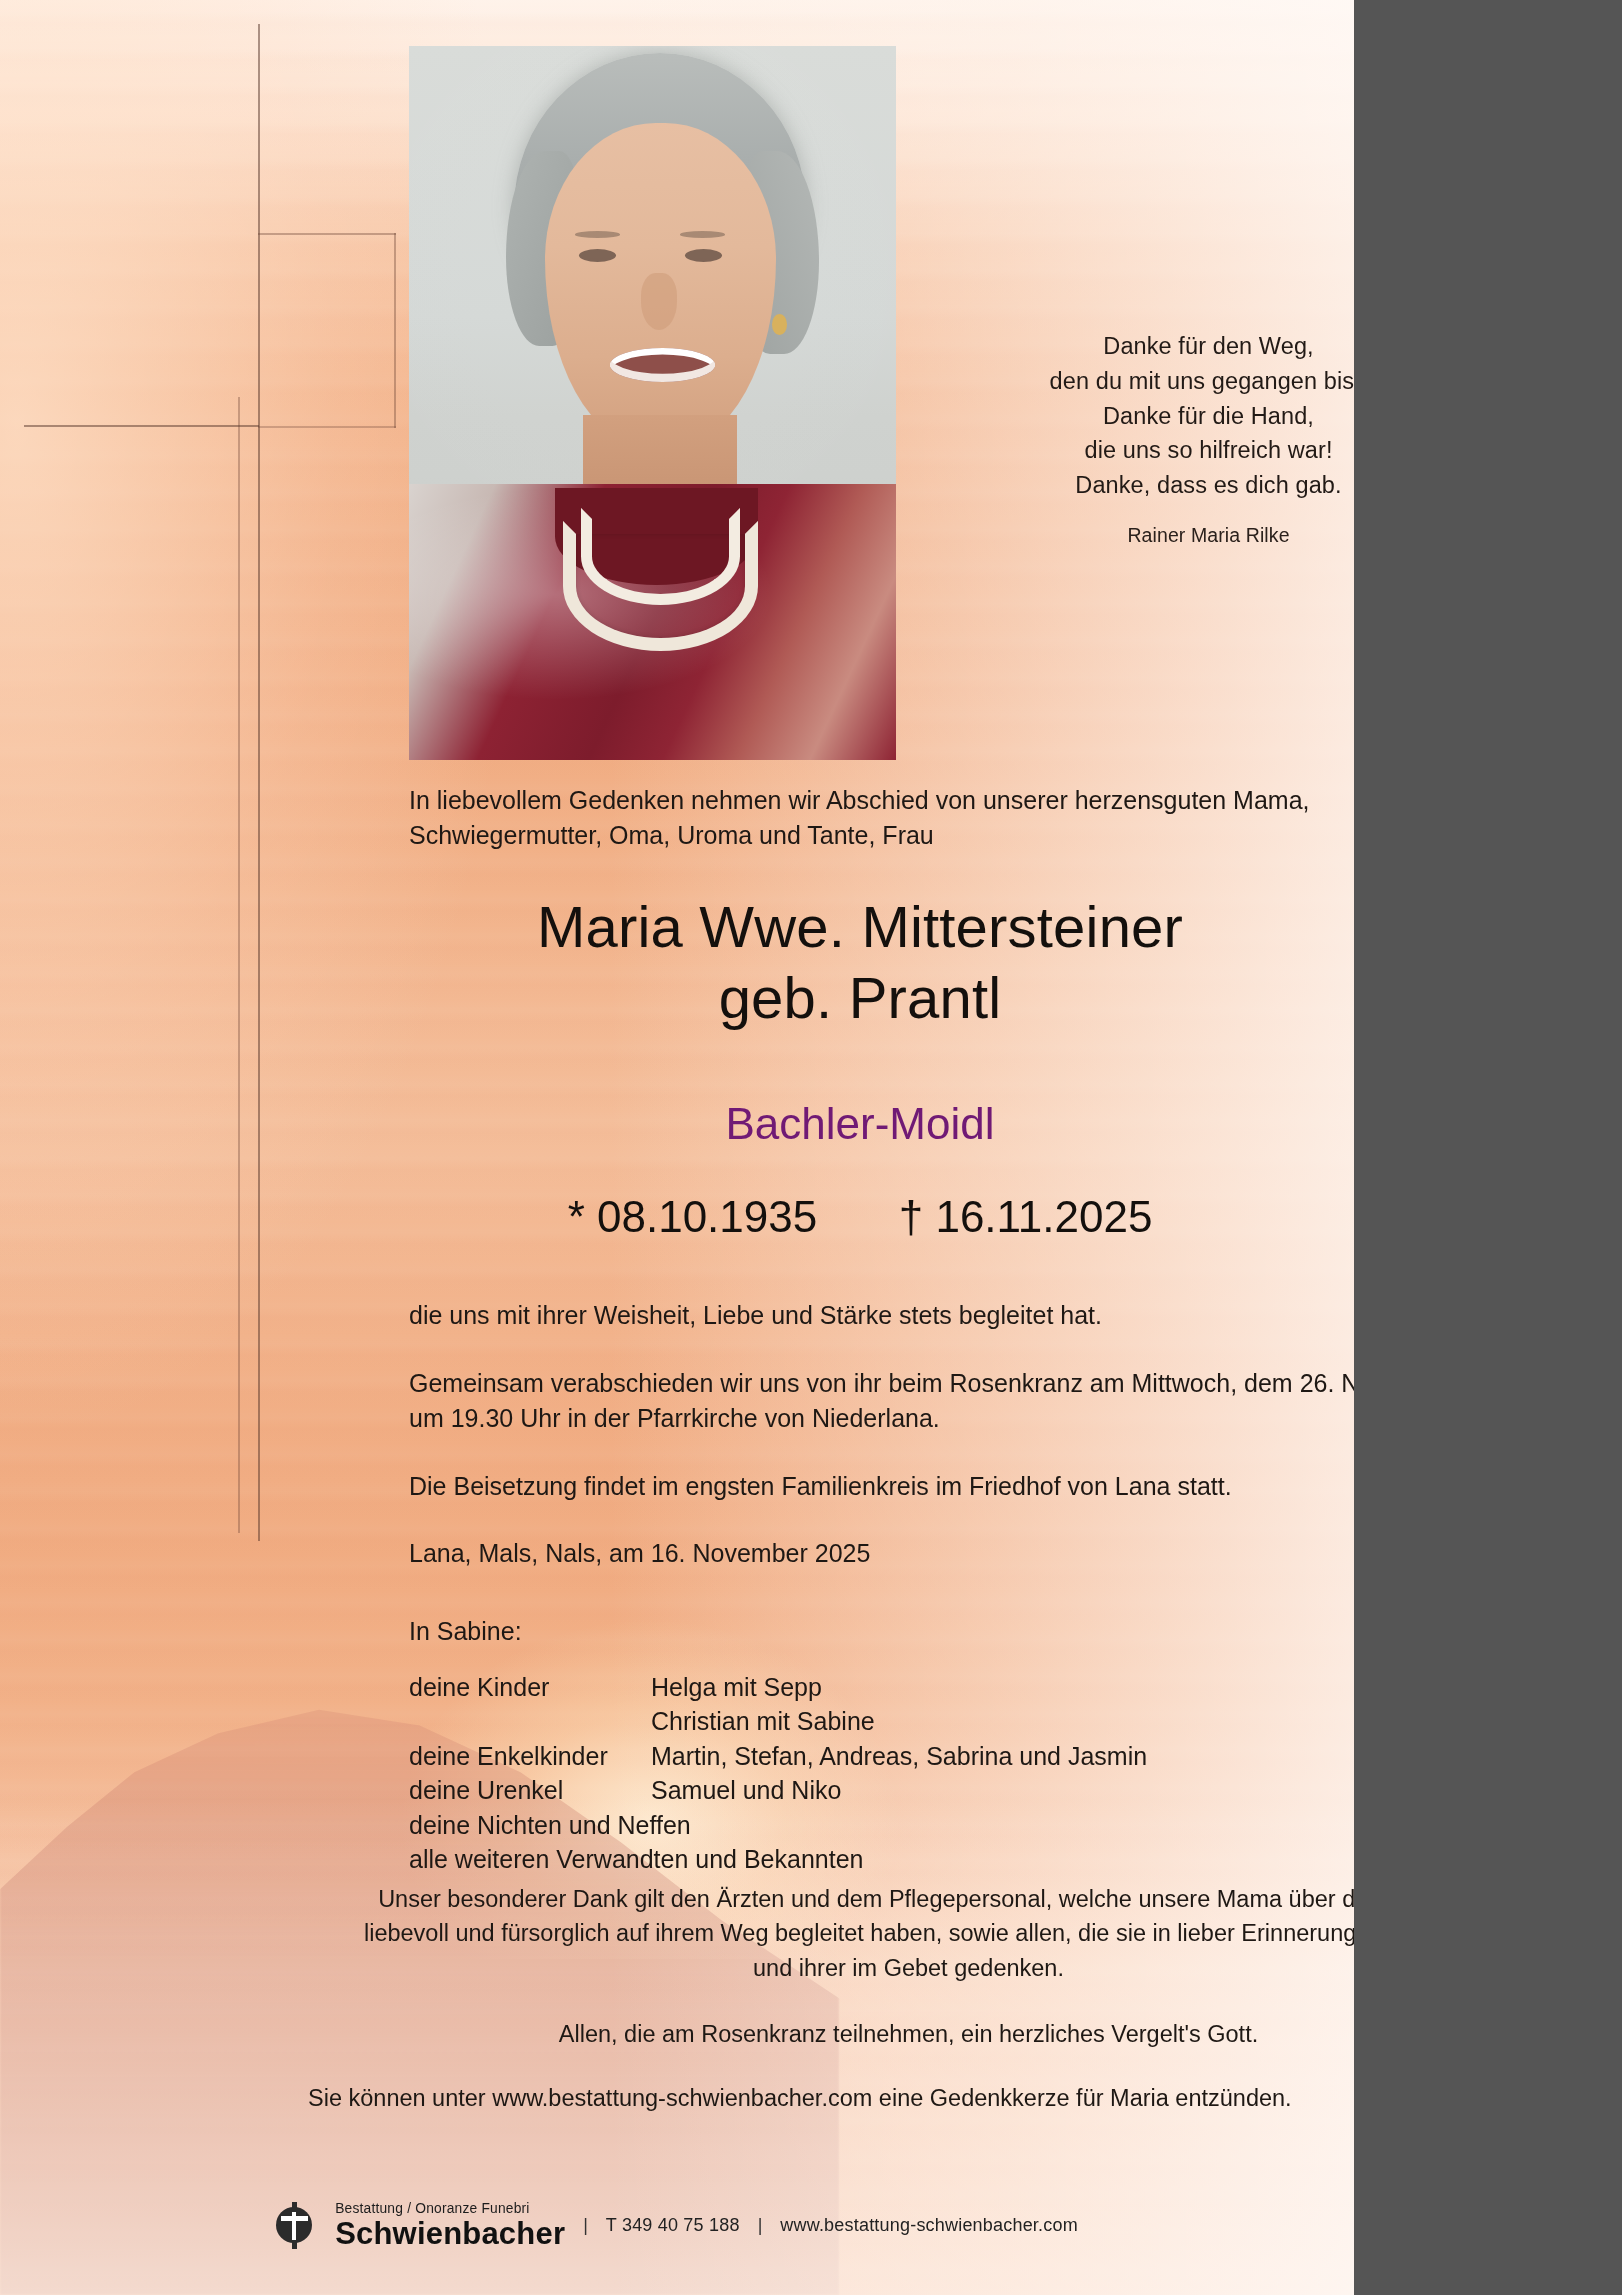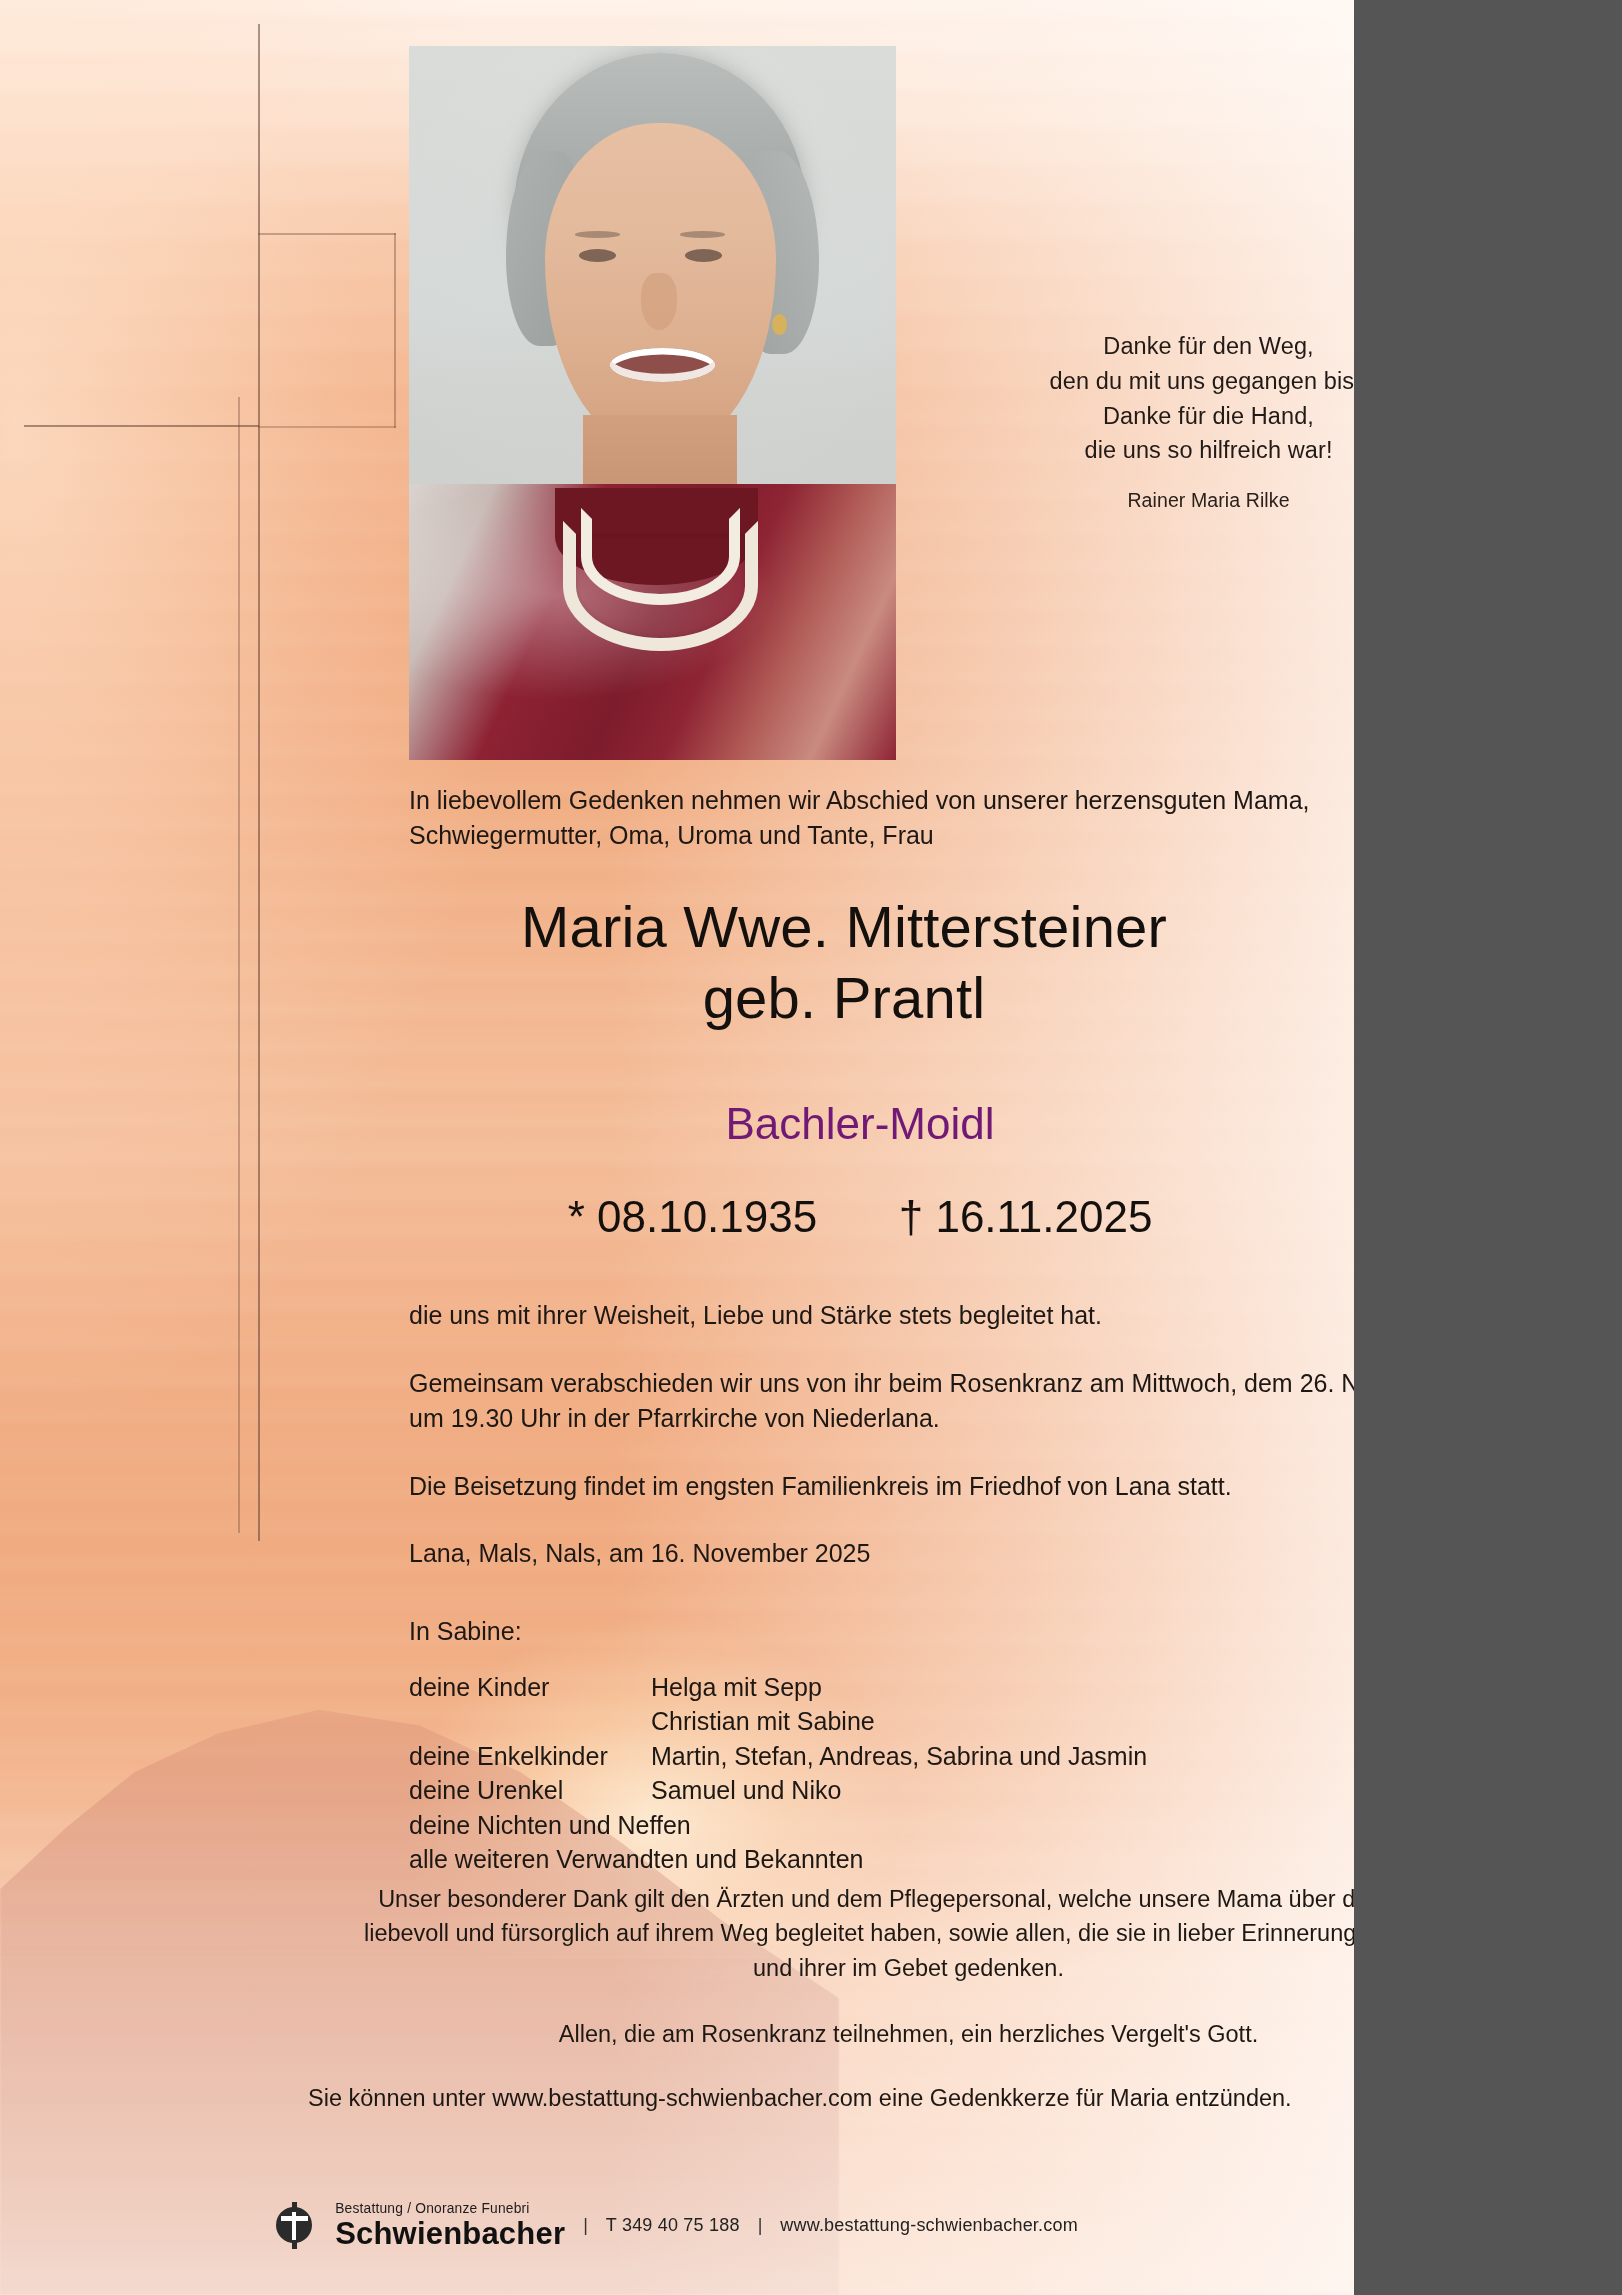--- a/index.html
+++ b/index.html
@@ -344,21 +344,21 @@
     left: 409px;
     top: 783px;
     width: 1071px;
     font-size: 25px;
     line-height: 1.40;
     color: #1e1814;
   }
 
   .name {
     position: absolute;
-    left: 276px;
+    left: 292px;
     top: 892px;
     width: 1136px;
     text-align: center;
     font-size: 58px;
     line-height: 1.22;
     font-weight: 400;
     color: #14100d;
     letter-spacing: 0.2px;
   }
   .nickname {
@@ -551,20 +551,21 @@
         <div class="p-pearls"></div>
         <div class="p-pearls2"></div>
       </div>
     </div>
 
     <div class="quote">
       <div>Danke für den Weg,</div>
       <div>den du mit uns gegangen bist.</div>
       <div>Danke für die Hand,</div>
       <div>die uns so hilfreich war!</div>
+      <div>Danke, dass es dich gab.</div>
       <div class="quote-author">Rainer Maria Rilke</div>
     </div>
 
     <div class="intro">In liebevollem Gedenken nehmen wir Abschied von unserer herzensguten Mama, Schwiegermutter, Oma, Uroma und Tante, Frau</div>
 
     <div class="name">
       <div>Maria Wwe. Mittersteiner</div>
       <div>geb. Prantl</div>
     </div>
     <div class="nickname">Bachler-Moidl</div>

